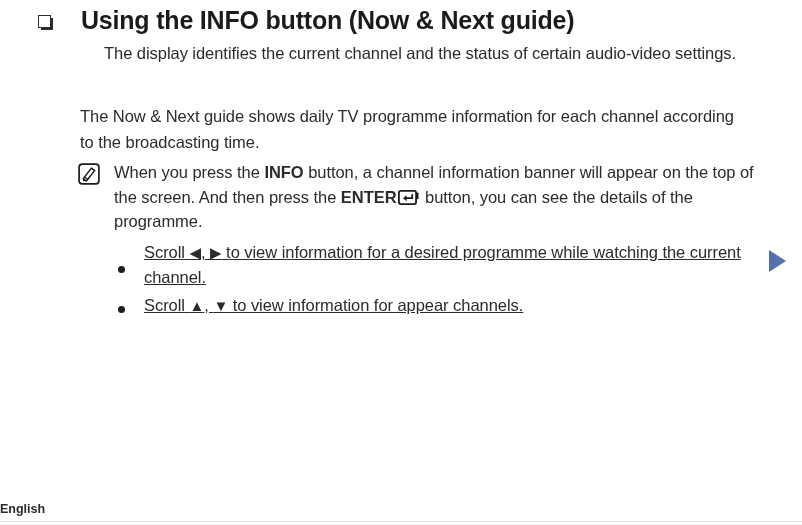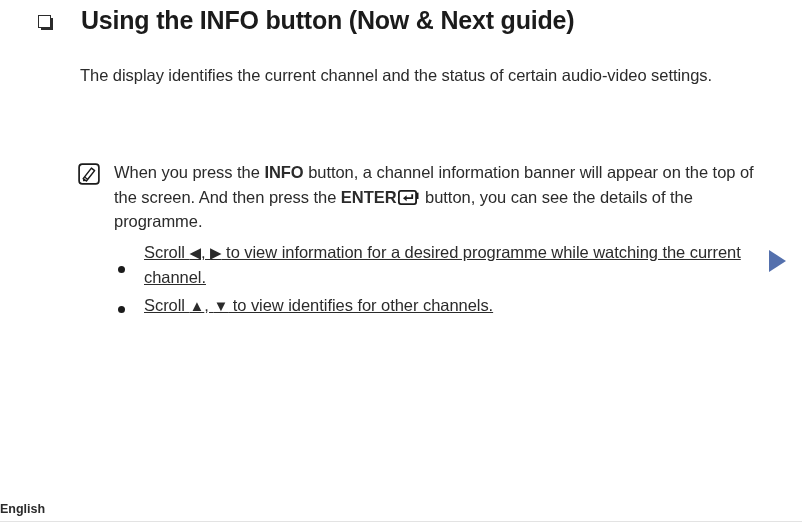--- a/index.html
+++ b/index.html
@@ -70,21 +70,21 @@
   
   .para {
     position: absolute;
     left: 80px;
     width: 672px;
     font-size: 16.5px;
     line-height: 26px;
     color: #2b2b2b;
     letter-spacing: -0.05px;
   }
-  #para-1 { top: 62px; }
+  #para-1 { top: 40px; margin-left: 24px; }
   #para-2 { top: 103px; }
 
   
   .note-block {
     position: absolute;
     left: 78px;
     top: 160px;
     width: 678px;
     display: flex;
     align-items: flex-start;
@@ -180,20 +180,21 @@
 
 <div class="page">
 
   <div class="heading-row">
     <span class="sq-bullet"></span>
     <span class="heading-text">Using the INFO button (Now &amp; Next guide)</span>
   </div>
 
   <div class="para" id="para-1">The display identifies the current channel and the status of certain audio-video settings.</div>
 
+  <div class="para" id="para-2">The Now &amp; Next guide shows daily TV programme information for each channel according to the broadcasting time.</div>
 
   <div class="note-block">
     <span class="note-icon">
       <svg viewBox="0 0 22 22" width="22" height="22" aria-hidden="true">
         <rect x="1.1" y="1.1" width="19.8" height="19.8" rx="3.2" ry="3.2" fill="none" stroke="#1b1b1b" stroke-width="1.7"></rect>
         <path d="M5.2 15.6 L13.4 5.1 L16.6 7.6 L8.4 18.0 Z" fill="none" stroke="#1b1b1b" stroke-width="1.5" stroke-linejoin="round"></path>
         <path d="M5.2 15.6 L8.4 18.0 L5.0 18.3 Z" fill="#1b1b1b"></path>
         <path d="M6.6 13.9 L9.9 16.4" stroke="#1b1b1b" stroke-width="1.2"></path>
       </svg>
     </span>
@@ -209,21 +210,21 @@
 
   <div class="bullets">
 
     <div class="bullet-item">
       <span class="dot"></span>
       <span class="bullet-text"><span>Scroll </span><span class="arrow-glyph">◀</span><span>, </span><span class="arrow-glyph">▶</span><span> to view information for a desired programme while watching the current channel.</span></span>
     </div>
 
     <div class="bullet-item">
       <span class="dot"></span>
-      <span class="bullet-text"><span>Scroll </span><span class="arrow-glyph">▲</span><span>, </span><span class="arrow-glyph">▼</span><span> to view identifies for other channels.</span></span>
+      <span class="bullet-text"><span>Scroll </span><span class="arrow-glyph">▲</span><span>, </span><span class="arrow-glyph">▼</span><span> to view information for appear channels.</span></span>
     </div>
 
   </div>
 
   <div class="next-arrow"></div>
 
   <div class="footer-label">English</div>
   <div class="footer-rule"></div>
 
 </div>

